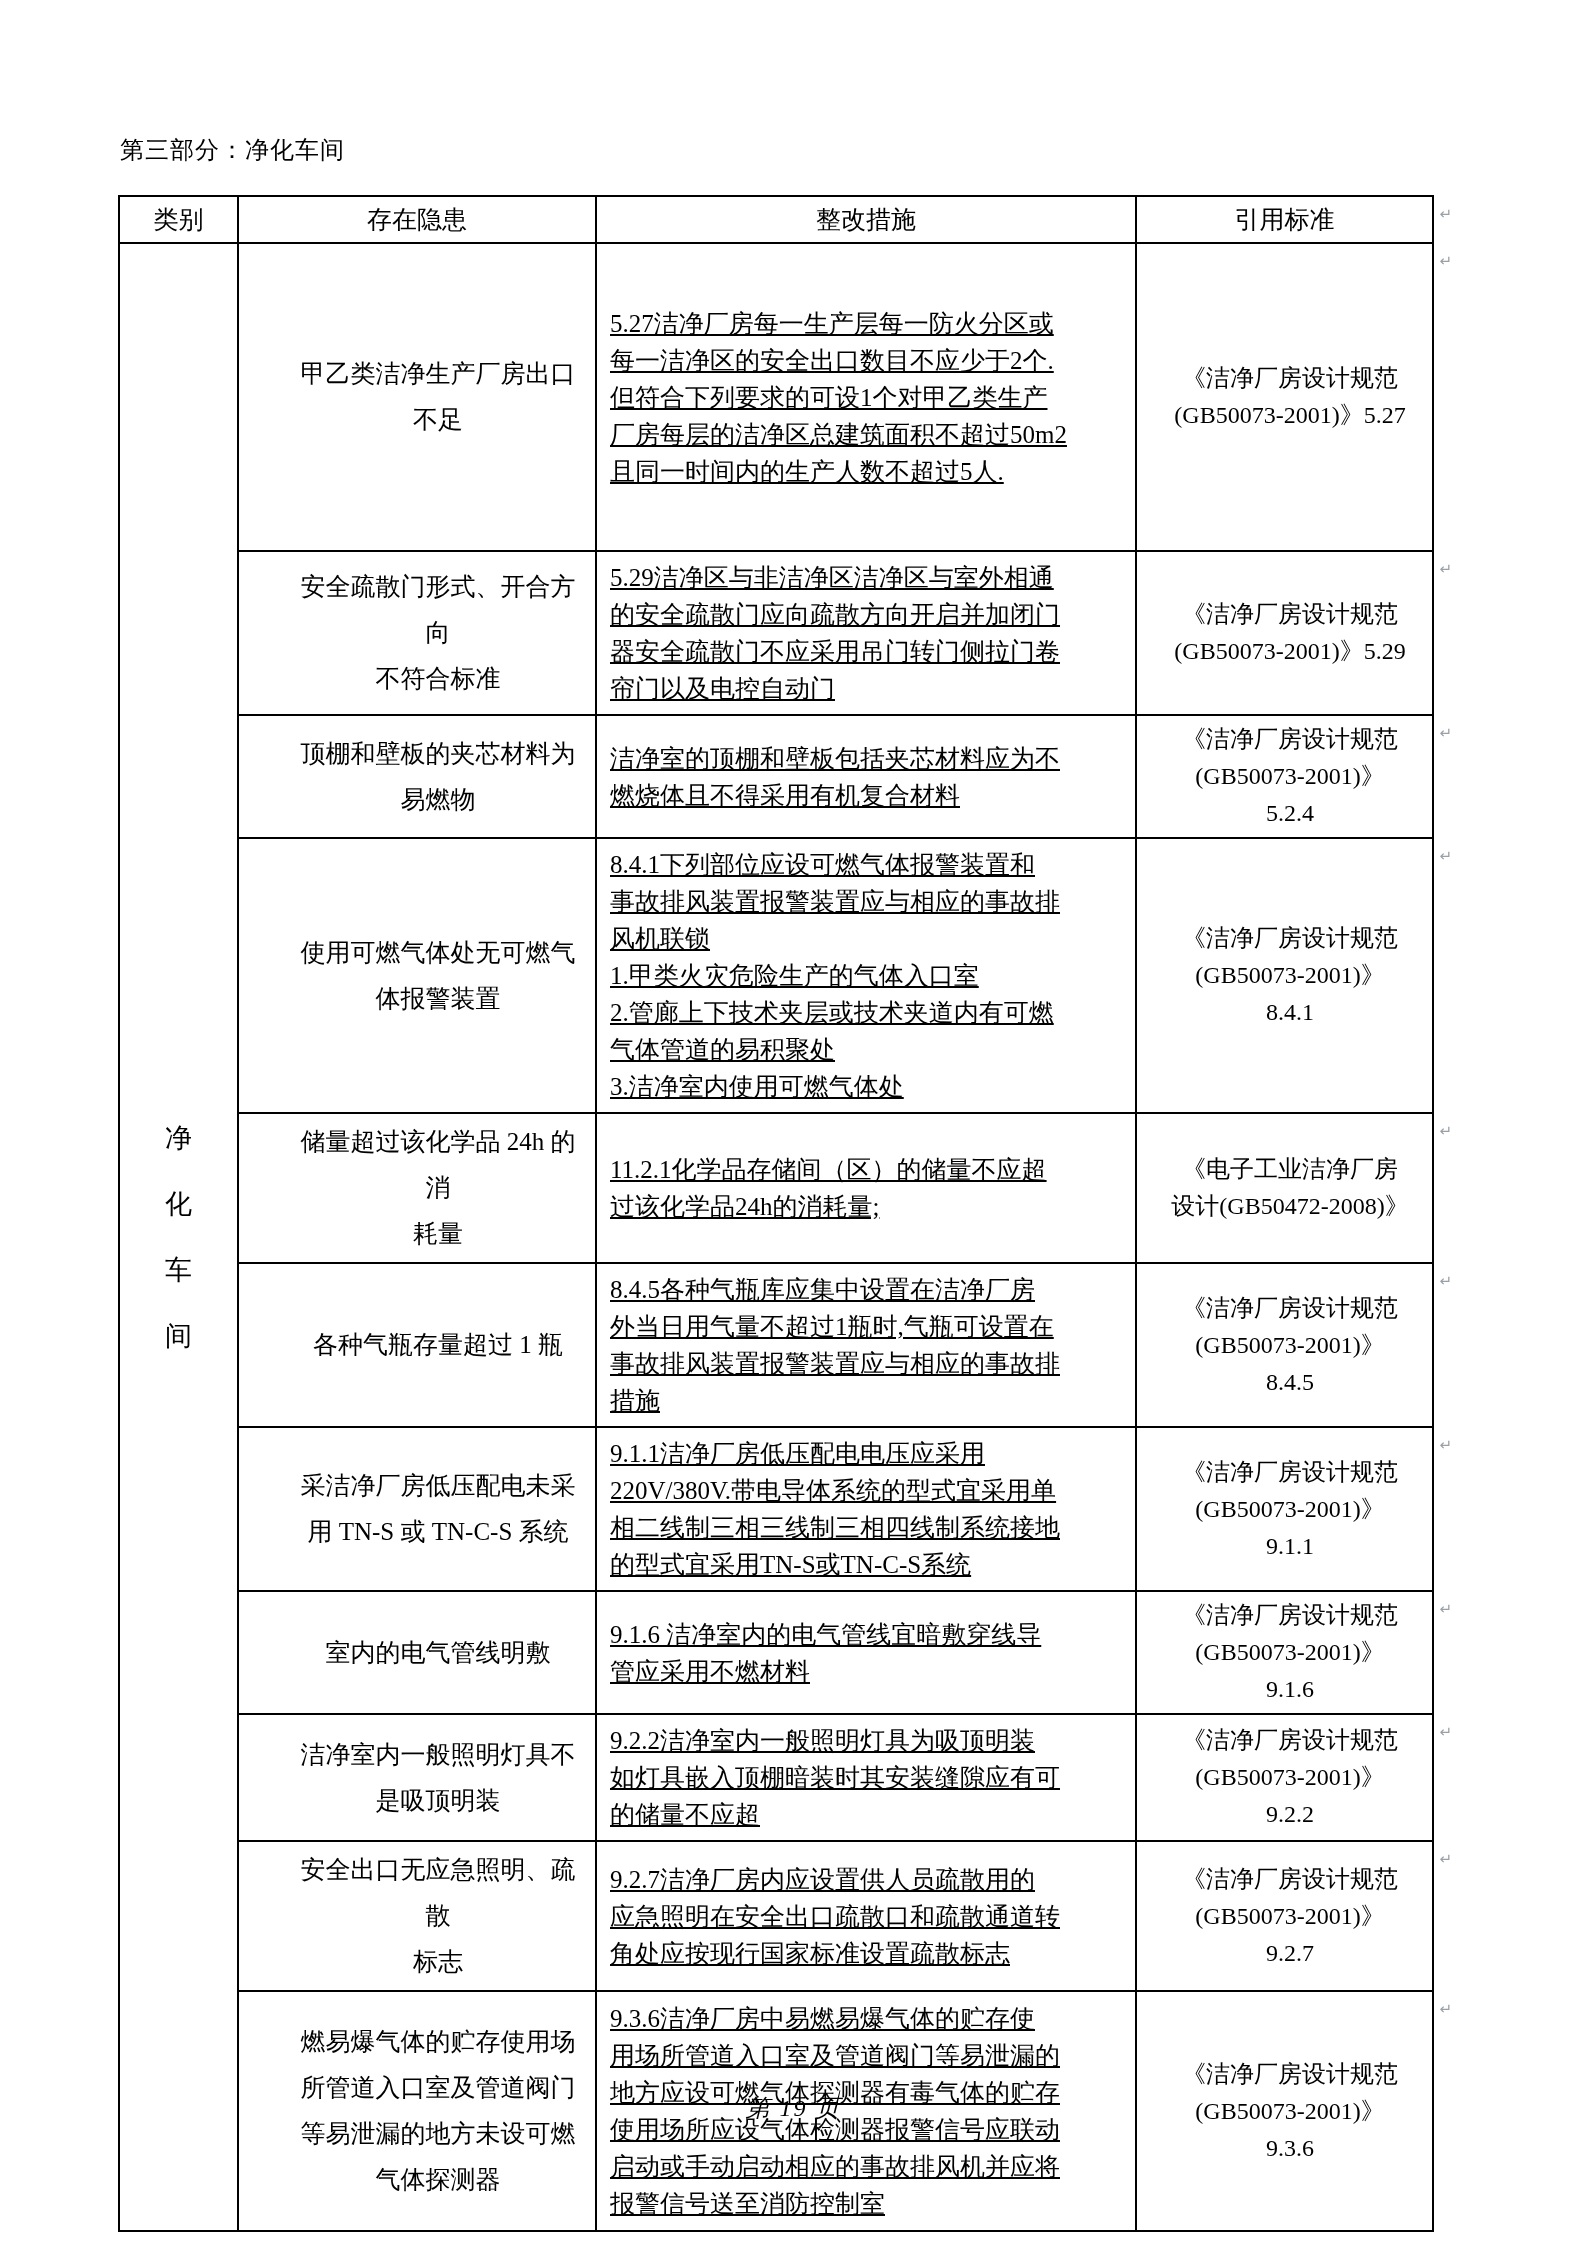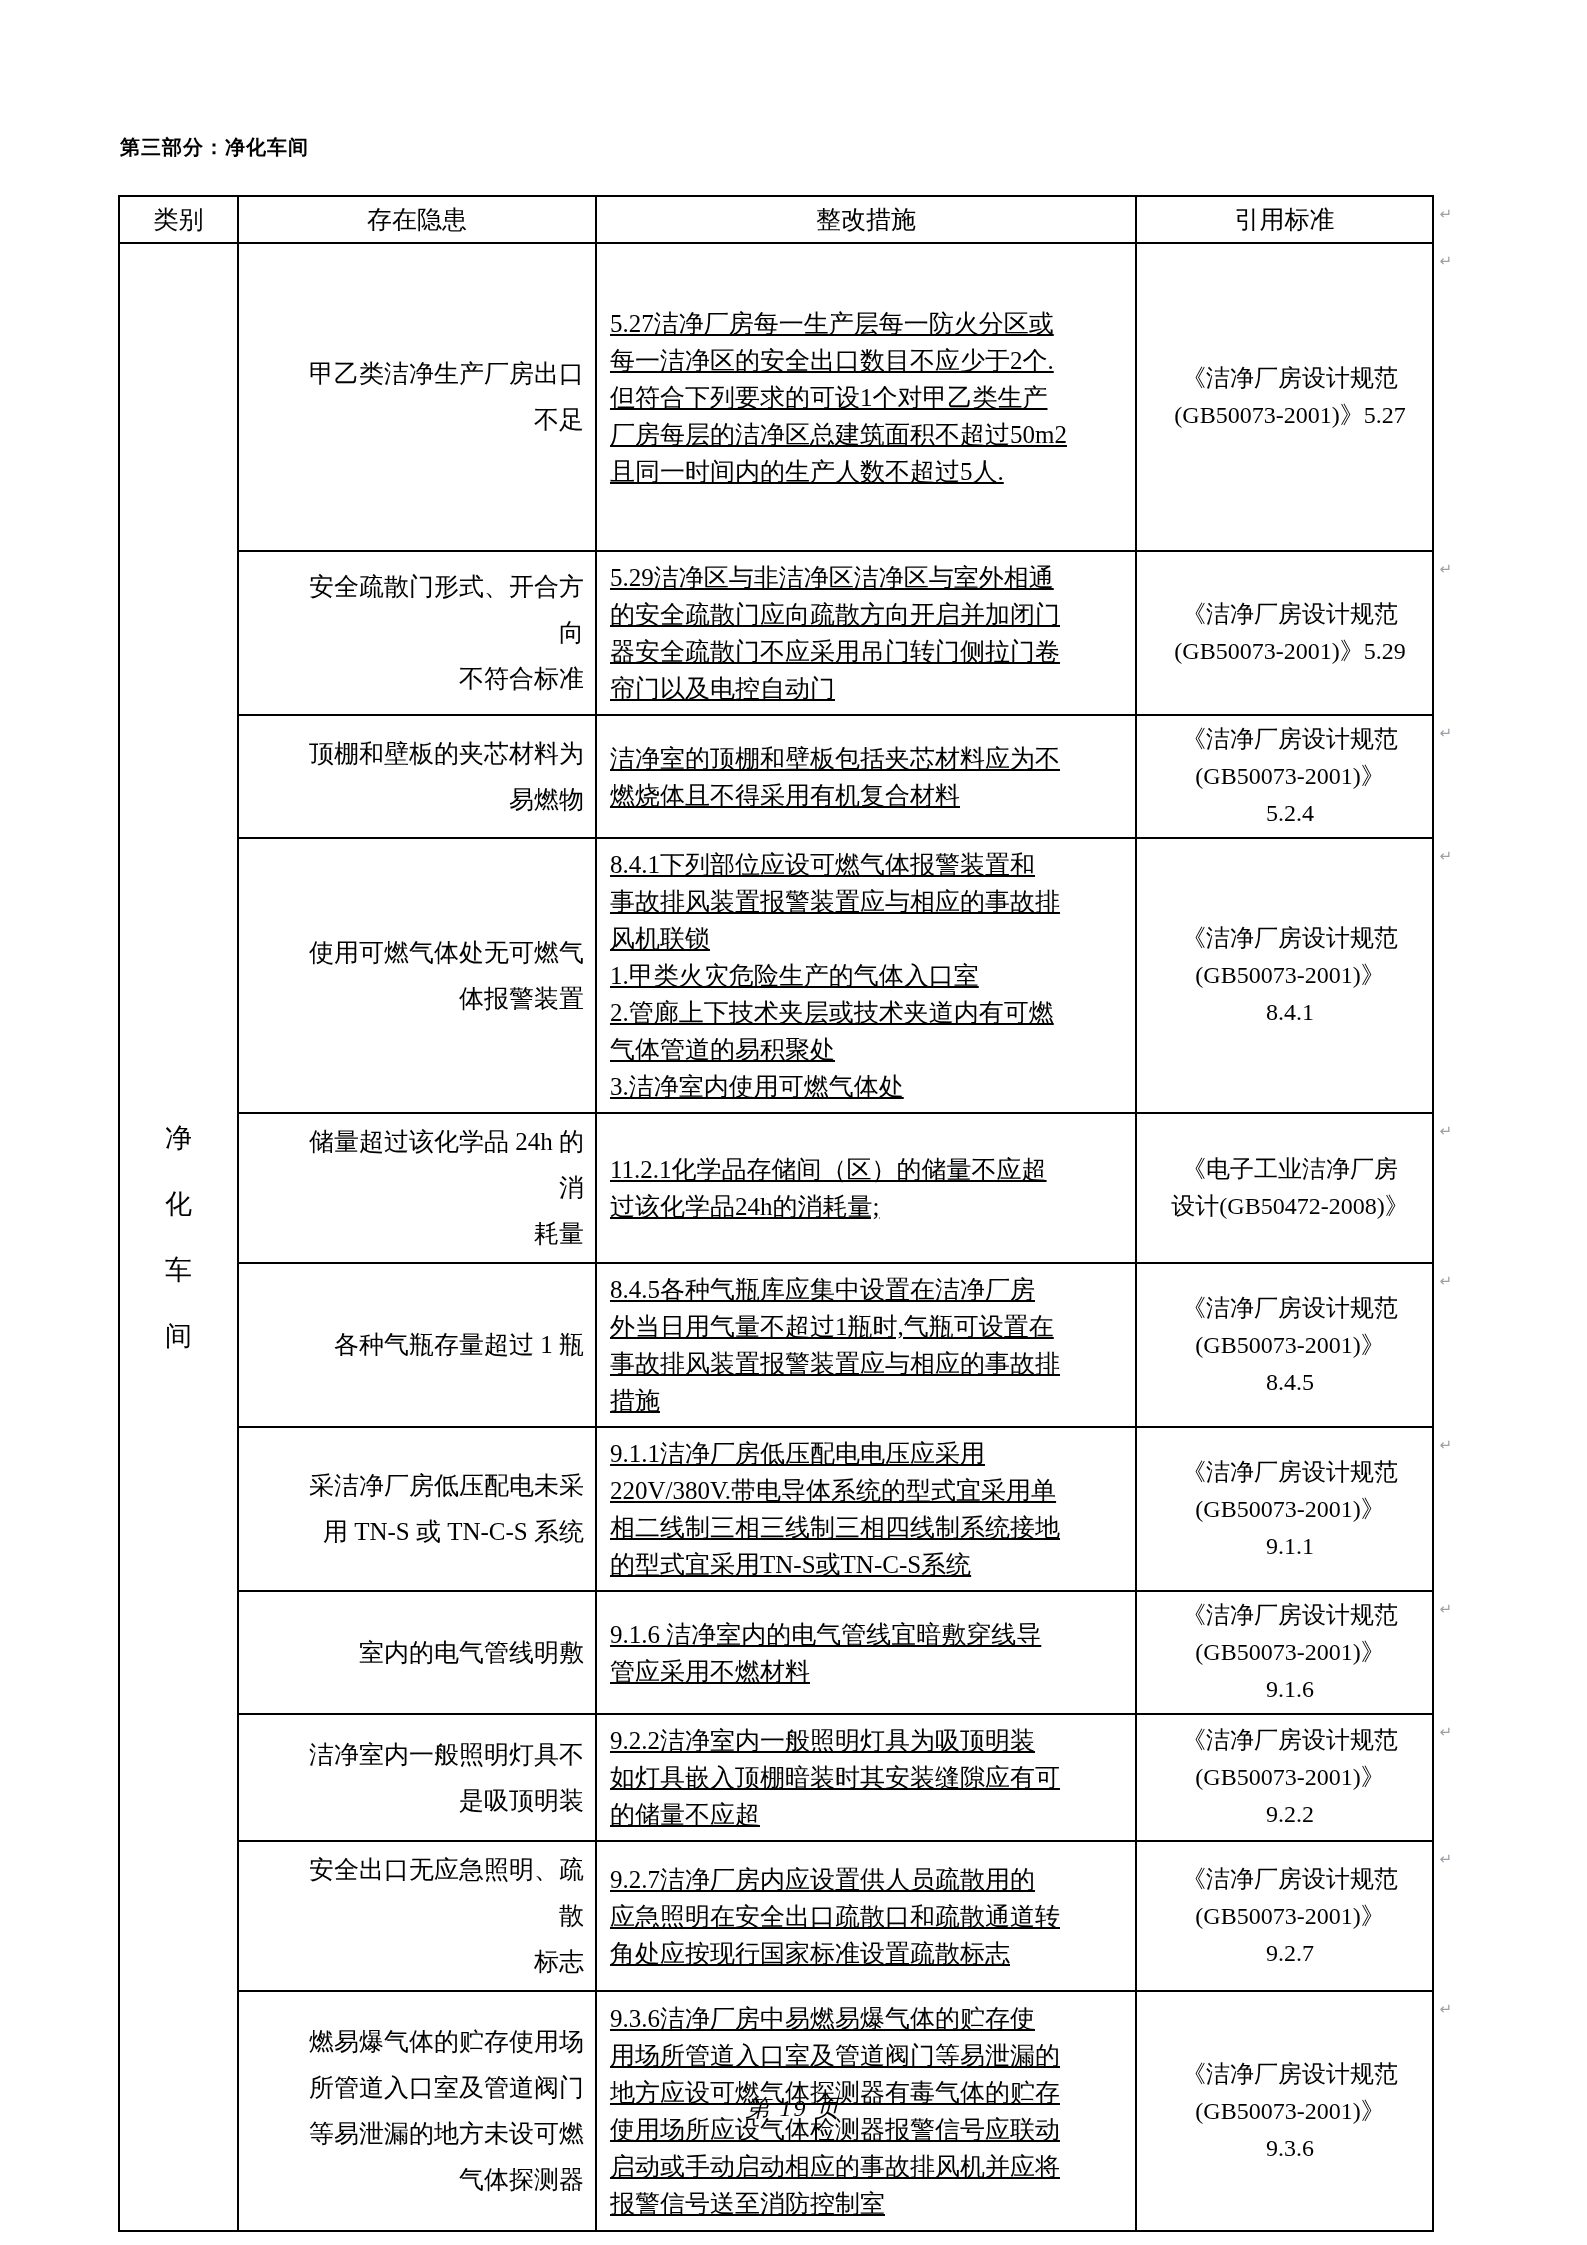--- a/index.html
+++ b/index.html
@@ -6,21 +6,21 @@
   body{
     width:1587px;height:2245px;
     background:#ffffff;
     position:relative;
     font-family:"Liberation Serif","DejaVu Serif",serif;
     color:#000;
     overflow:hidden;
   }
   .doc-title{
     position:absolute;left:120px;top:134px;
-    font-size:20px;font-weight:bold;
+    font-size:24px;font-weight:normal;
     letter-spacing:1px;
   }
   table.report{
     position:absolute;left:118px;top:195px;
     width:1314px;
     border-collapse:collapse;
     table-layout:fixed;
   }
   table.report th, table.report td{
     border:2px solid #000;
@@ -47,21 +47,21 @@
   tbody tr:nth-child(11){height:240px;}
   .cat-cell{text-align:center;}
   .cat-inner{
     display:flex;flex-direction:column;align-items:center;justify-content:center;
     gap:30px;font-size:27px;
   }
   .hazard-cell div{
     white-space:pre-line;
     font-size:25px;line-height:46px;
     padding:4px 10px 4px 20px;
-    text-align:right;
+    text-align:center;
     margin-left:32px;
   }
   .measure-cell div{
     white-space:pre-line;
     font-size:25px;line-height:37px;
     padding:6px 8px 6px 12px;
     text-align:left;
     text-decoration:underline;
   }
   .standard-cell{position:relative;}

